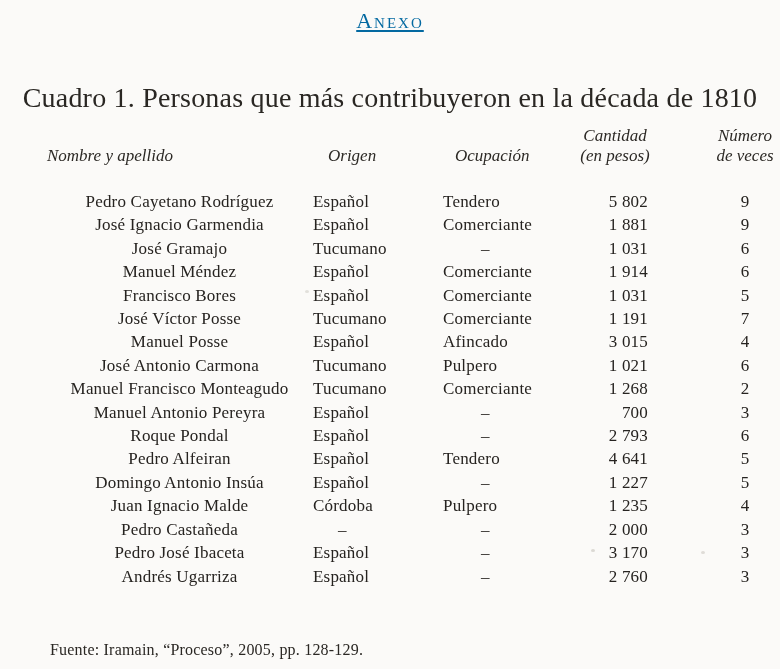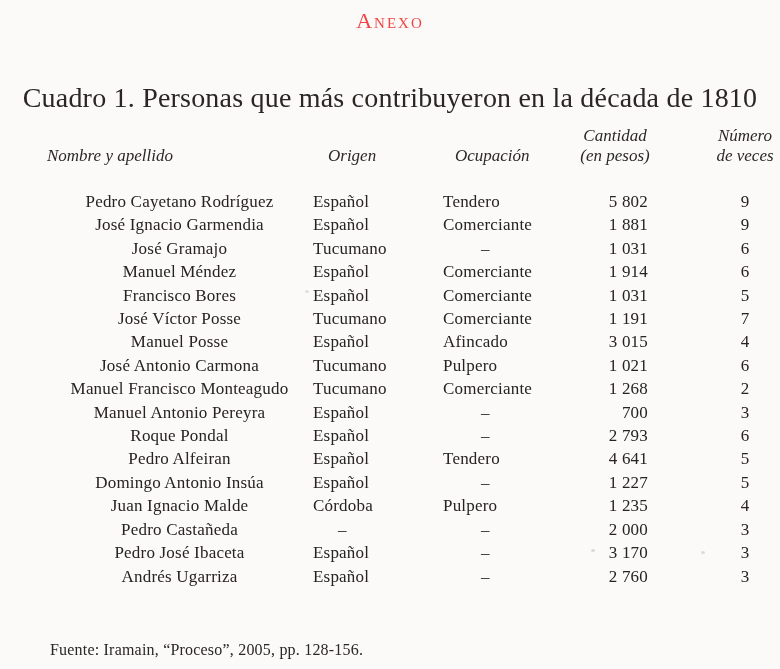--- a/index.html
+++ b/index.html
@@ -18,21 +18,22 @@
   }
   .section-header {
     position: absolute;
     top: 8px;
     left: 0;
     width: 100%;
     text-align: center;
     font-variant: small-caps;
     font-size: 22px;
     letter-spacing: 2px;
-    color: #ef4444;
+    color: #0369a1;
+    text-decoration: underline;
   }
   .table-title {
     position: absolute;
     top: 82px;
     left: 0;
     width: 100%;
     text-align: center;
     font-size: 28px;
     letter-spacing: 0.2px;
     color: #2a2723;
@@ -256,19 +257,19 @@
         <tr>
       <td class="col-name">Andrés Ugarriza</td>
       <td class="col-origen">Español</td>
       <td class="col-ocupacion dash">–</td>
       <td class="col-cantidad">2 760</td>
       <td class="col-veces">3</td>
     </tr>
       </tbody>
   </table>
 
-  <div class="source-note">Fuente: Iramain, “Proceso”, 2005, pp. 128-156.</div>
+  <div class="source-note">Fuente: Iramain, “Proceso”, 2005, pp. 128-129.</div>
 
   <div class="speckle sp1"></div>
   <div class="speckle sp2"></div>
   <div class="speckle sp3"></div>
 
 </div>
 
 </body></html>

